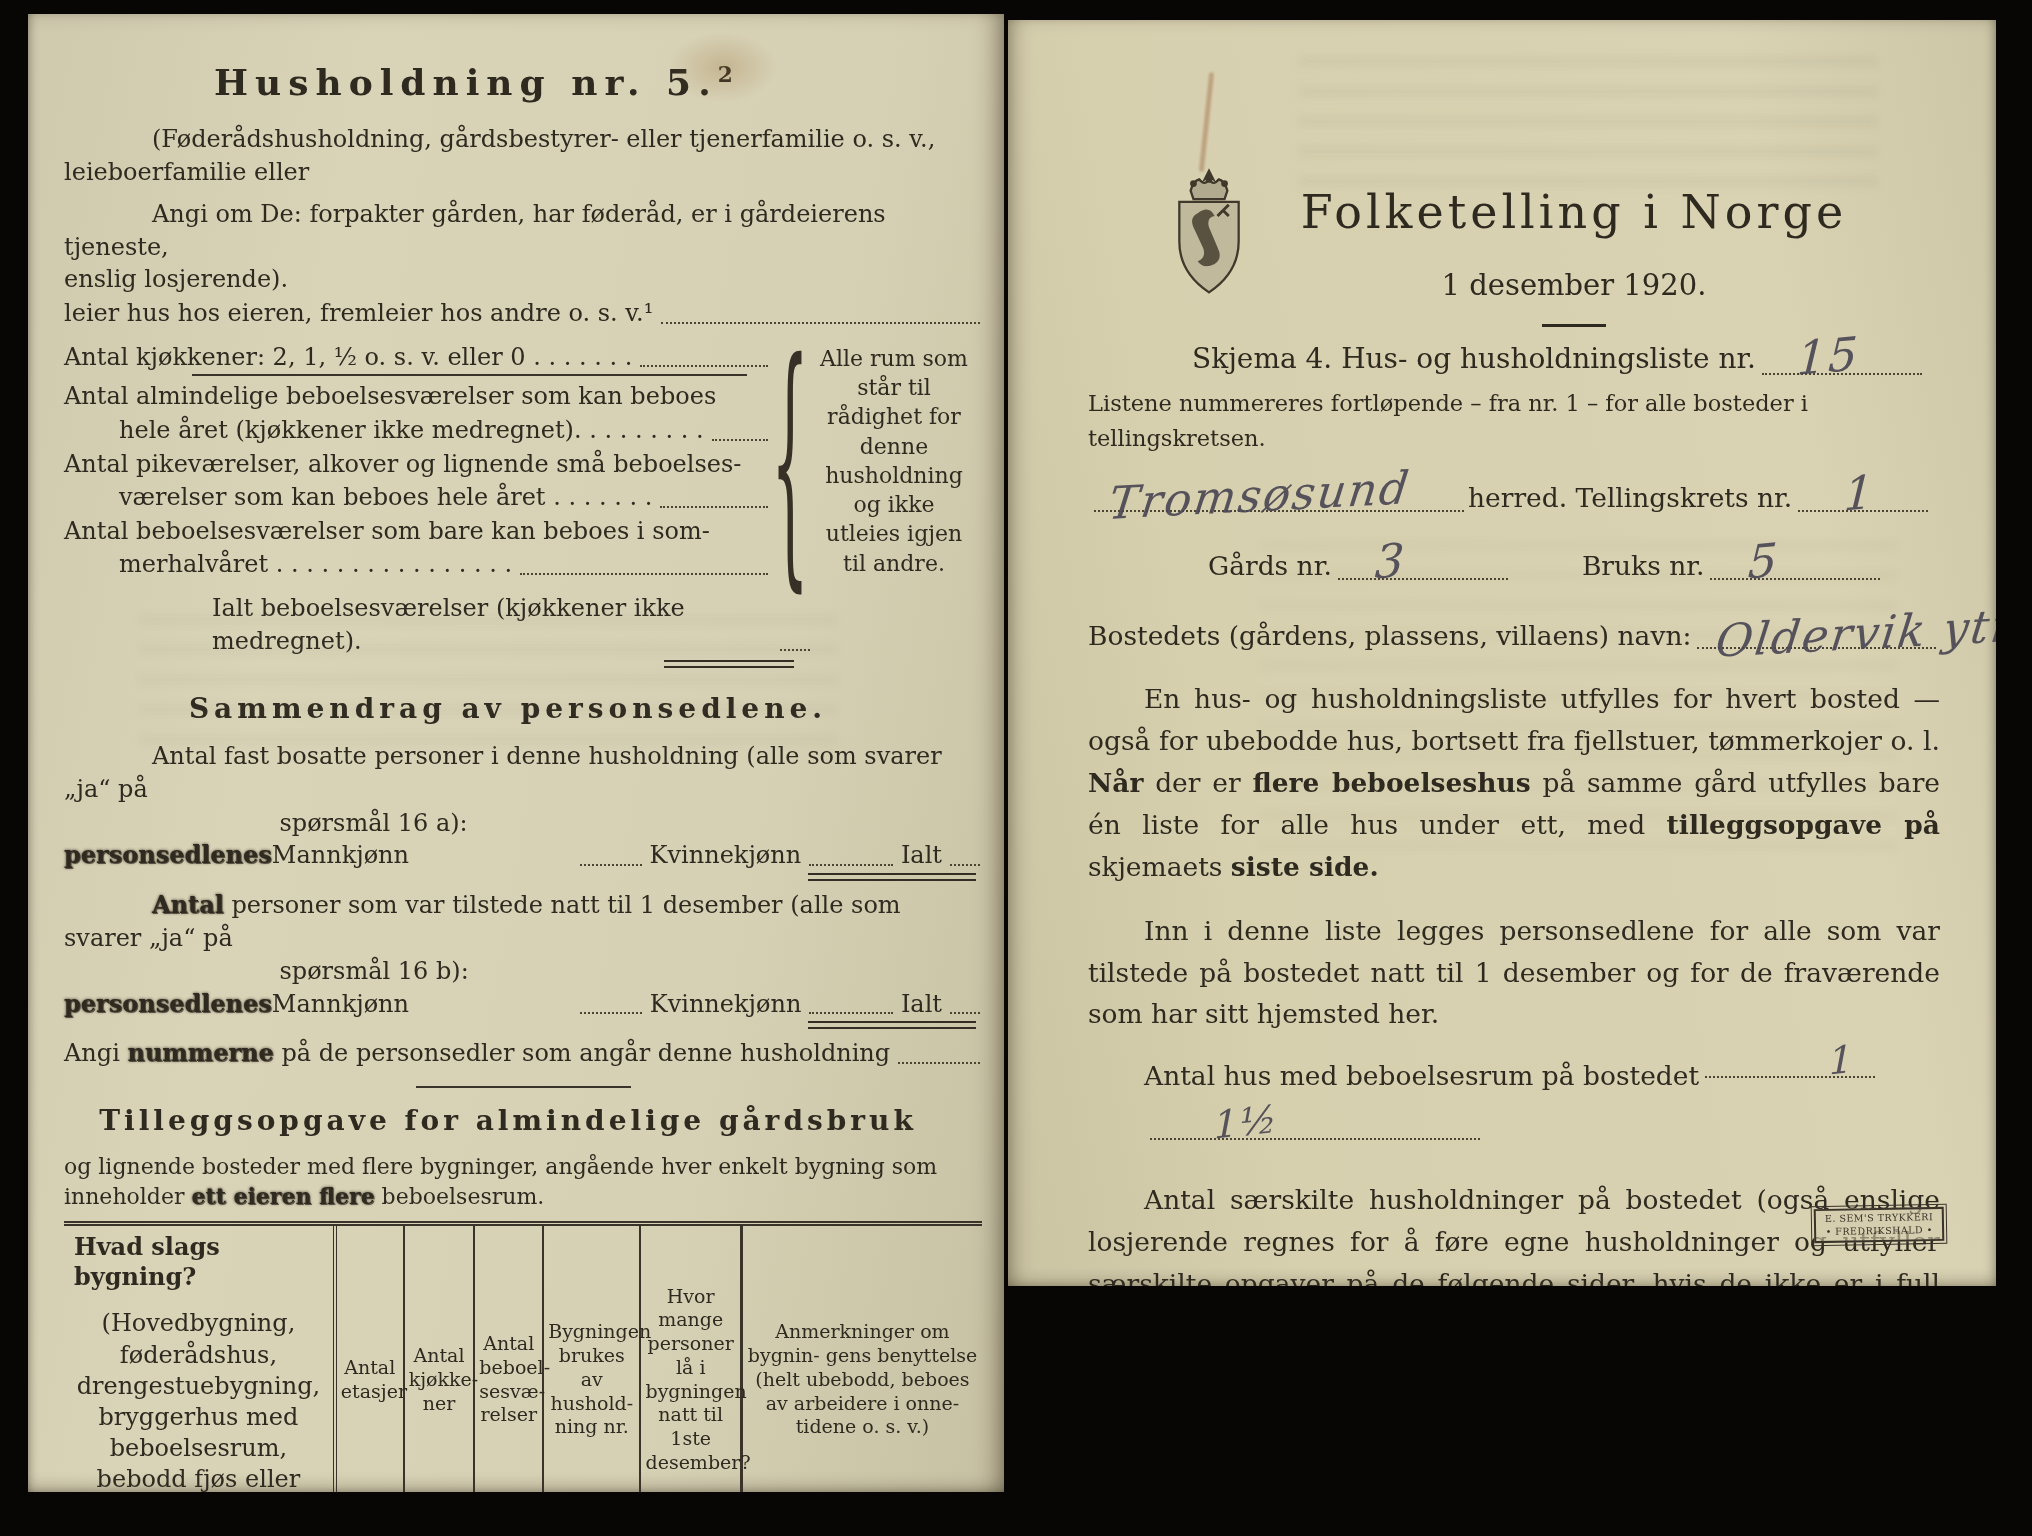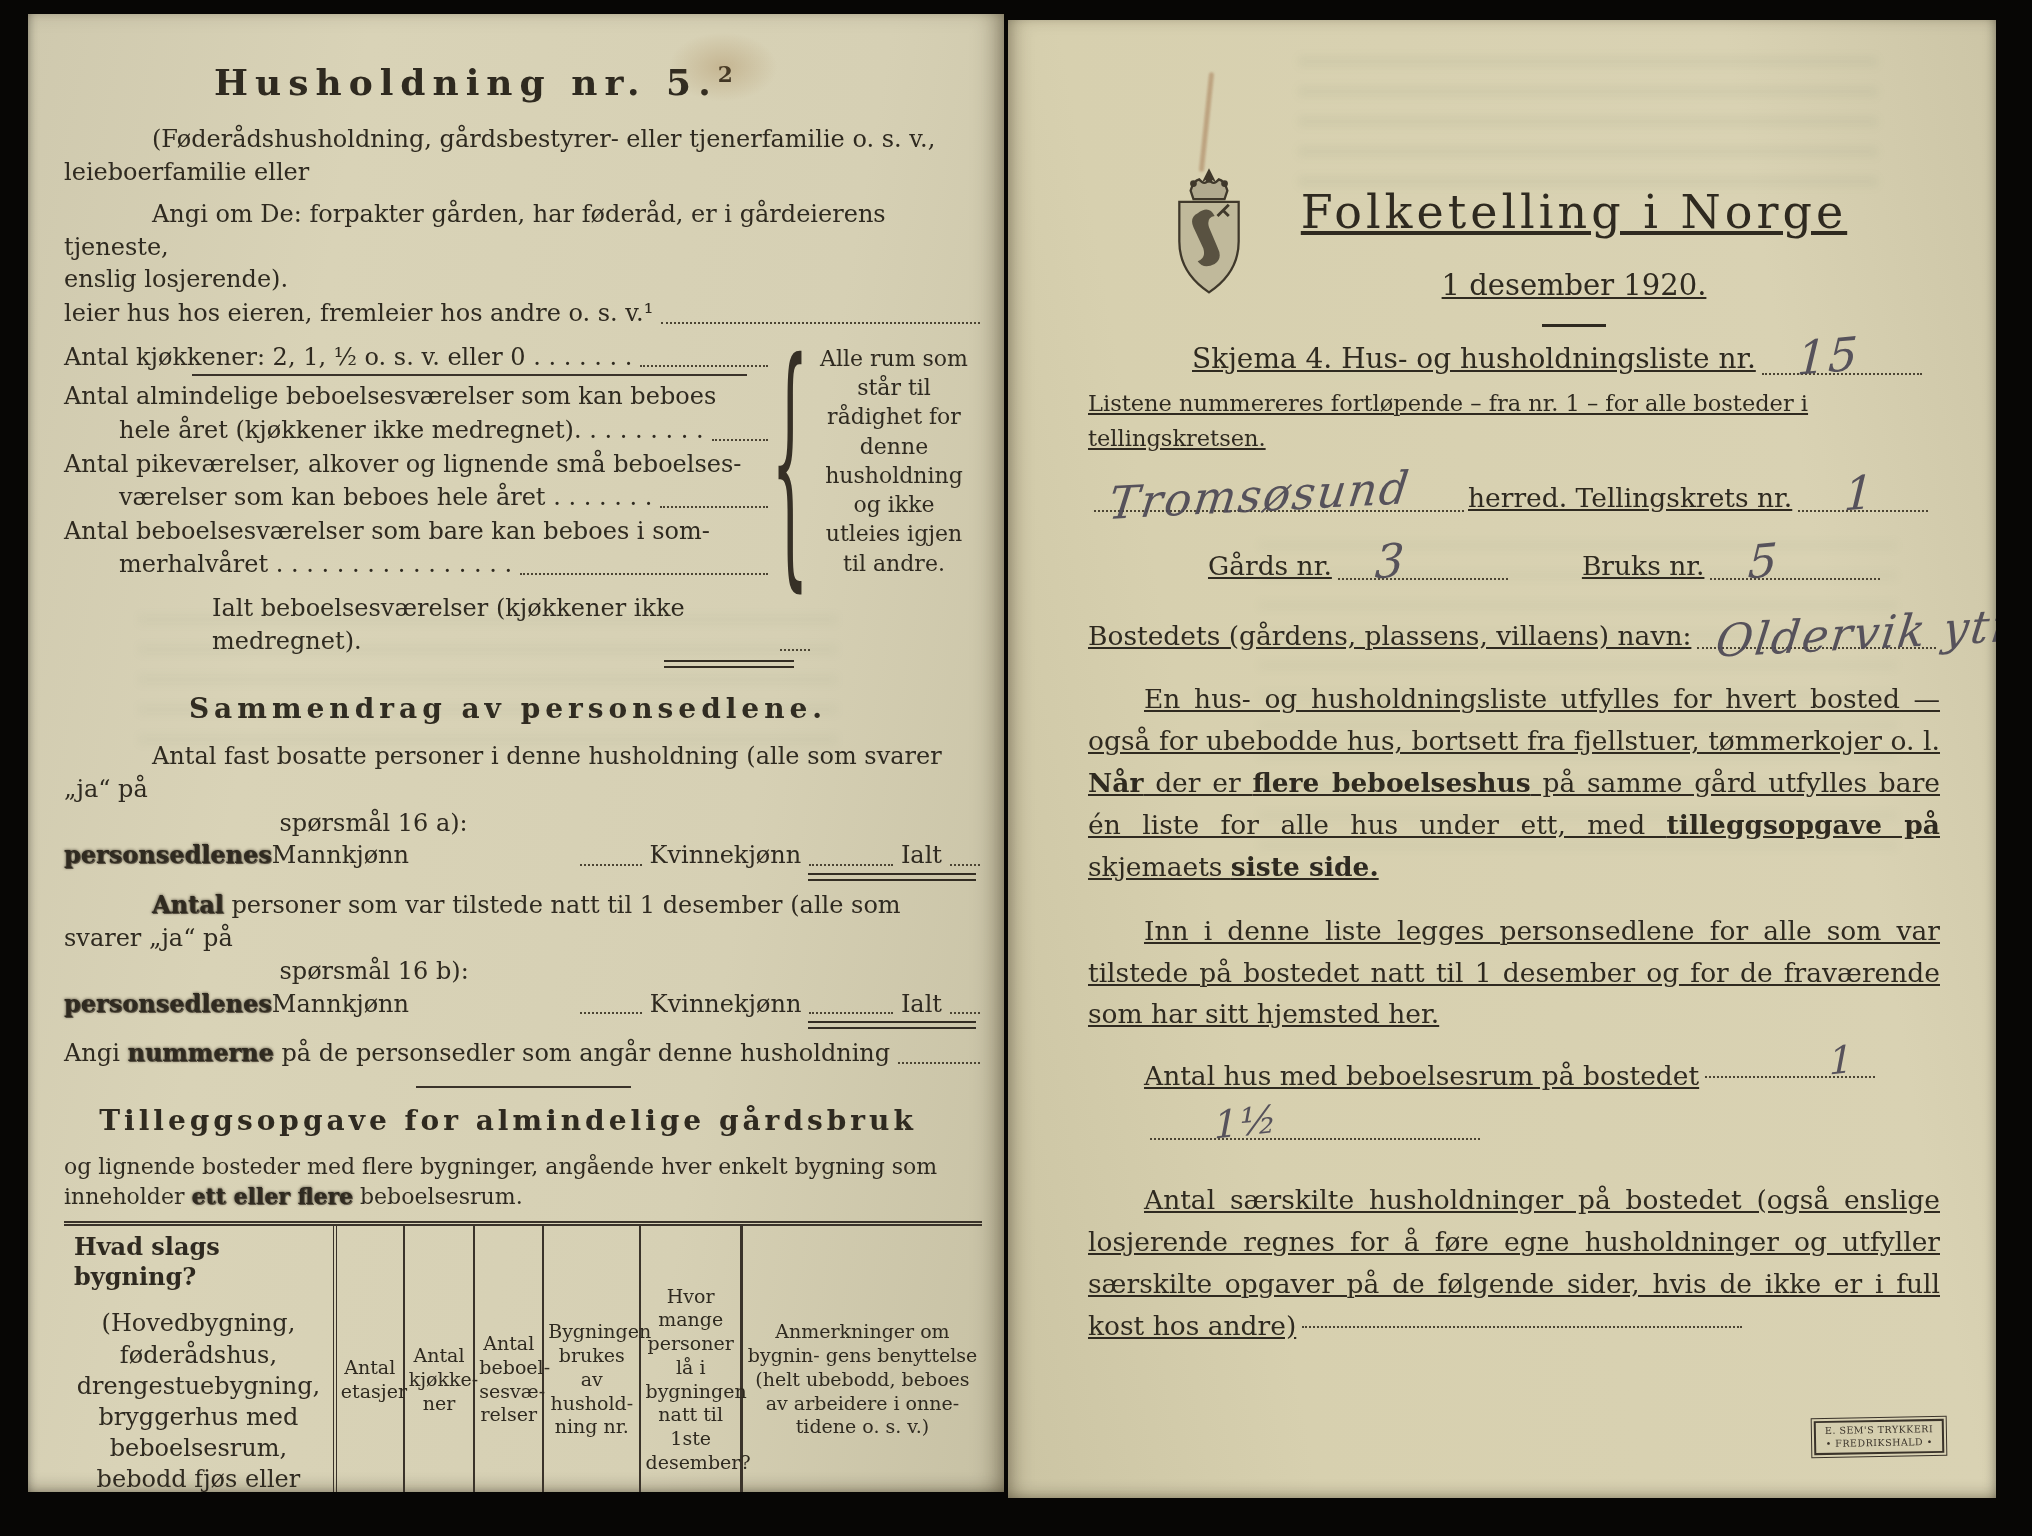--- a/index.html
+++ b/index.html
@@ -2,23 +2,23 @@
 <html><head>
 <meta charset="utf-8">
 <style>
   html,body{margin:0;padding:0;width:2032px;height:1536px;overflow:hidden;}
   body{background:#070605;position:relative;font-family:"DejaVu Serif",serif;color:#2f2a20;}
 
   .page{position:absolute;overflow:hidden;}
   #left-page{left:28px;top:14px;width:976px;height:1478px;
     background:linear-gradient(100deg,#cfc9ae 0%,#d9d3b7 28%,#d6d0b4 70%,#c7c1a4 100%);
     box-shadow:inset -16px 0 26px -12px rgba(35,25,8,.5), inset 5px 0 12px -7px rgba(0,0,0,.55), inset 0 -10px 18px -10px rgba(35,25,8,.35);}
-  #right-page{left:1008px;top:20px;width:988px;height:1478px;
+  #right-page{left:1008px;top:20px;width:988px;height:1266px;
     background:linear-gradient(260deg,#ccc5a6 0%,#d9d2b3 22%,#d7d0af 75%,#cbc4a3 100%);
-    box-shadow:inset 12px 0 22px -10px rgba(35,25,8,.45), inset -7px 0 14px -9px rgba(0,0,0,.5), inset 0 -10px 18px -10px rgba(35,25,8,.3);text-decoration:underline;}
+    box-shadow:inset 12px 0 22px -10px rgba(35,25,8,.45), inset -7px 0 14px -9px rgba(0,0,0,.5), inset 0 -10px 18px -10px rgba(35,25,8,.3);}
 
   
   .bleed{position:absolute;filter:blur(4px);opacity:.55;pointer-events:none;
     background:repeating-linear-gradient(180deg, rgba(110,128,98,.14) 0 11px, rgba(0,0,0,0) 11px 30px);}
   .stain{position:absolute;border-radius:50%;pointer-events:none;}
 
   
   .lp{padding:30px 22px 0 36px;font-size:24px;line-height:1.36;}
   .lp-title{font-size:36px;font-weight:bold;letter-spacing:7px;margin:14px 0 16px 150px;white-space:nowrap;}
   .sup{font-size:.6em;vertical-align:super;}
@@ -178,21 +178,21 @@
         <span class="txt smudge">nummerne</span>
         <span class="txt"> på de personsedler som angår denne husholdning</span>
       <span class="dotfill"></span>
     </div>
 
     <div class="midrule"></div>
 
     <div class="lp-h2" style="margin-top:14px;letter-spacing:4px;">Tilleggsopgave for almindelige gårdsbruk</div>
     <div class="tillegg-sub">
       <span>og lignende bosteder med flere bygninger, angående hver enkelt bygning som inneholder</span>
-      <span class="smudge">ett eller flere</span><span> beboelsesrum.</span>
+      <span class="smudge">ett eieren flere</span><span> beboelsesrum.</span>
     </div>
 
     <table class="bygg">
       <colgroup>
         <col style="width:29.5%">
           <col style="width:7.5%">
           <col style="width:7.7%">
           <col style="width:7.5%">
           <col style="width:10.6%">
           <col style="width:11%">

